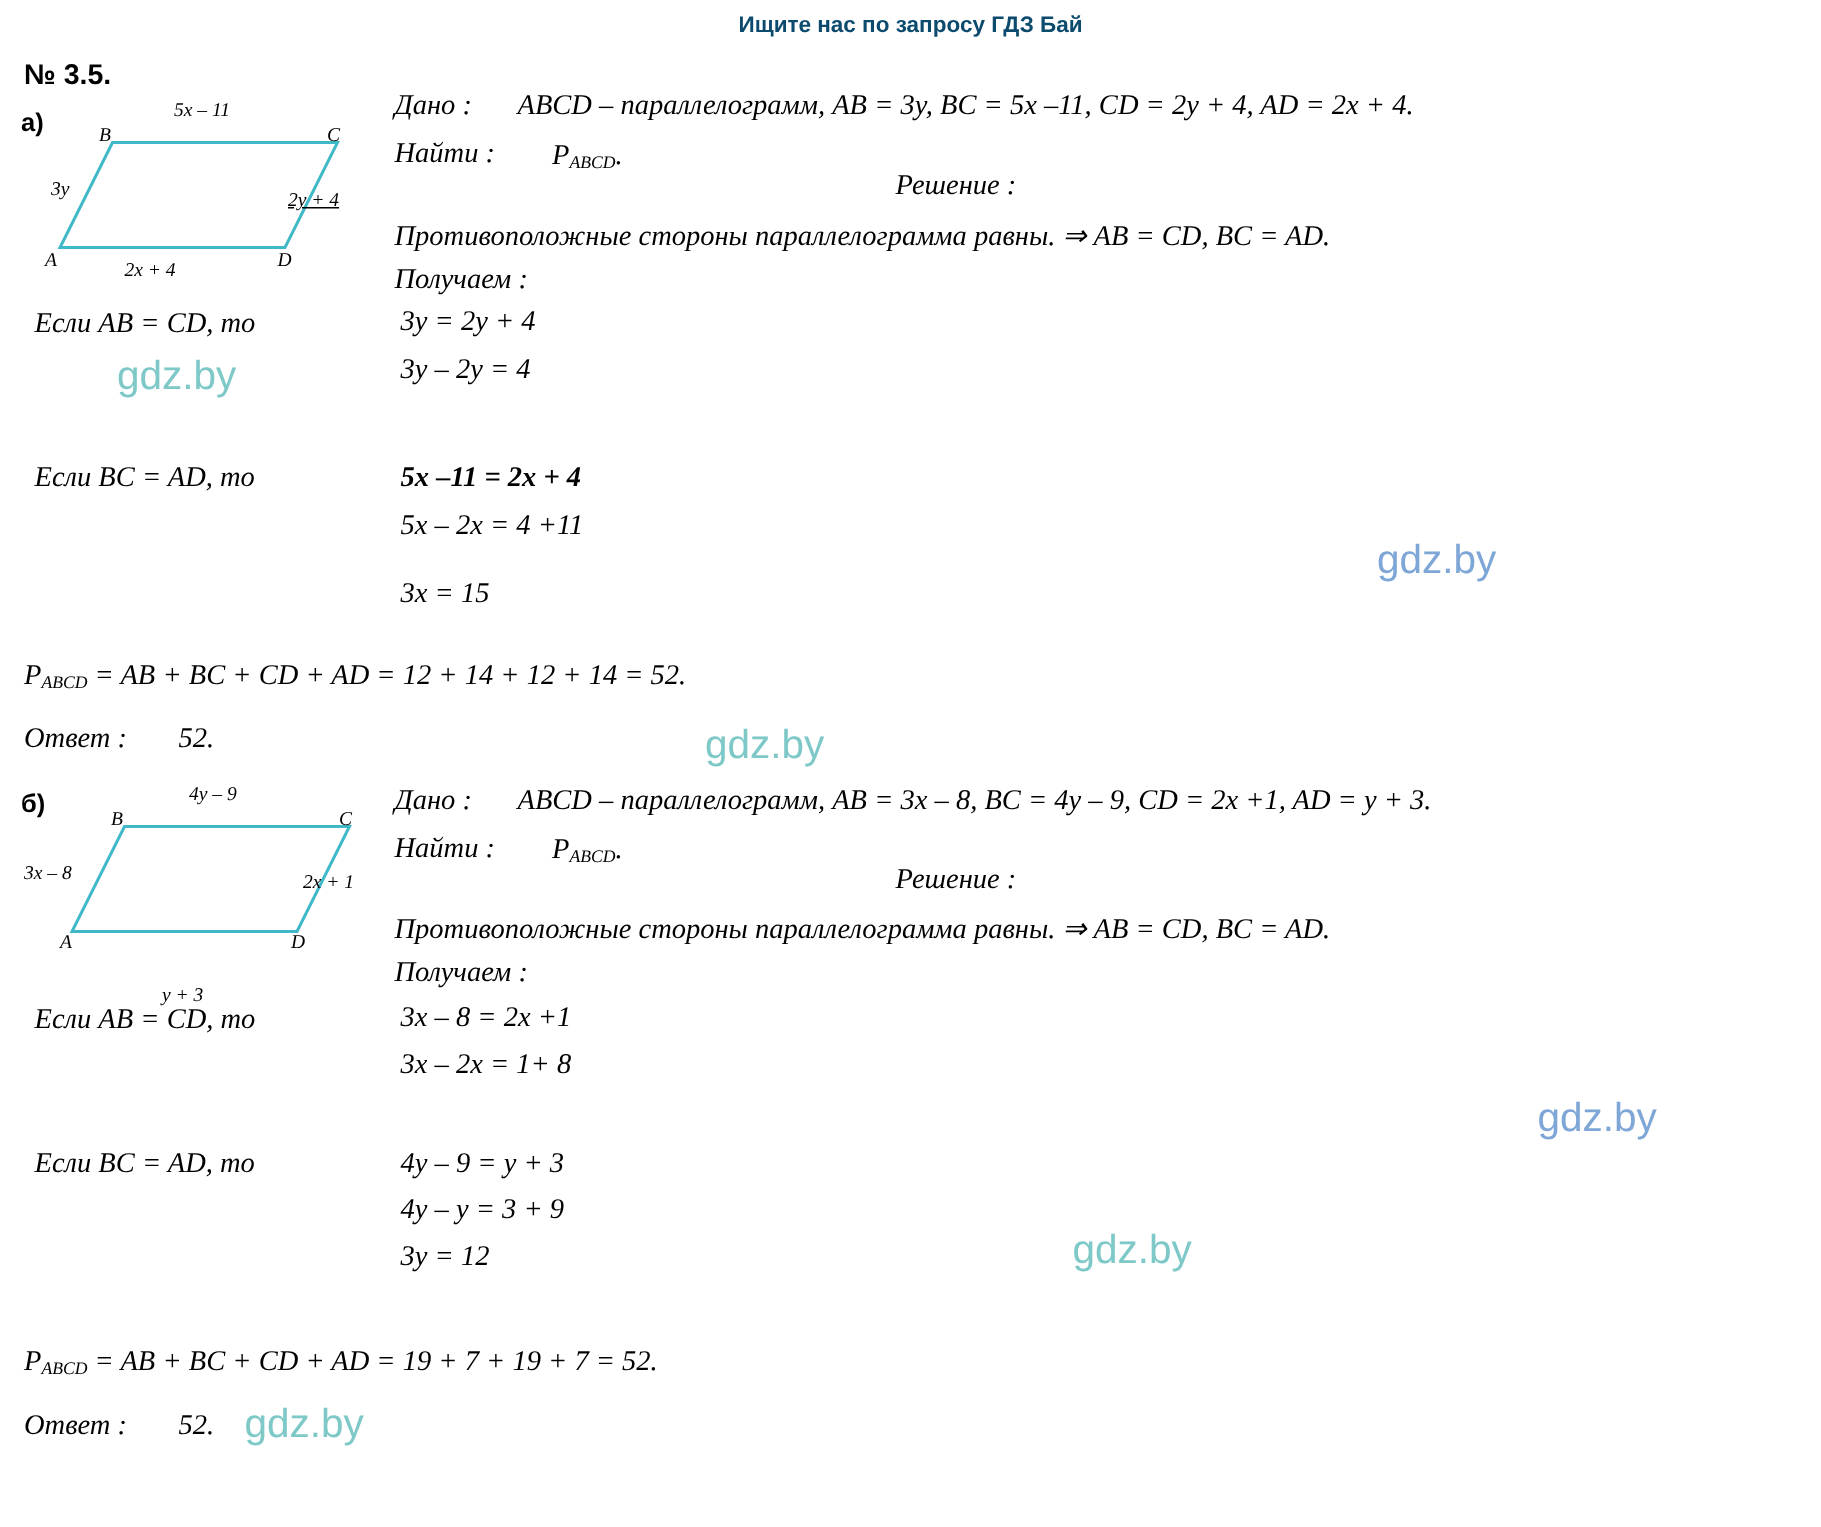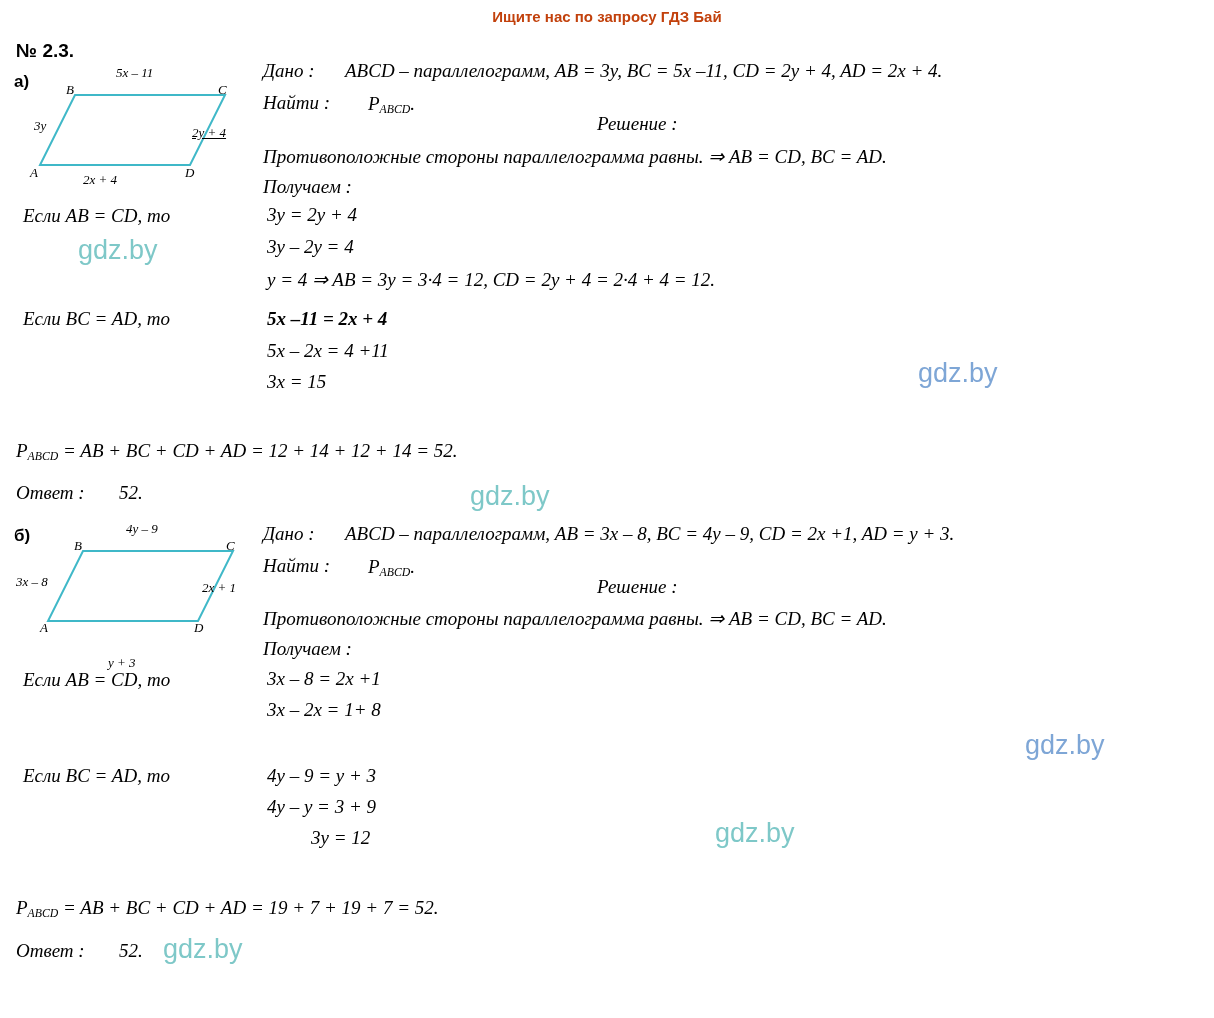--- a/index.html
+++ b/index.html
@@ -23,21 +23,21 @@
   .abs { position: absolute; }
 
   .top-banner {
     top: 8px;
     left: 0;
     width: 1214px;
     text-align: center;
     font-family: "Liberation Sans", sans-serif;
     font-weight: bold;
     font-size: 15px;
-    color: #c2410c;
+    color: #0c4a6e;
   }
   .bottom-banner {
     top: 993px;
     left: 0;
     width: 1214px;
     text-align: center;
     font-family: "Liberation Sans", sans-serif;
     font-weight: bold;
     font-size: 15px;
     color: #5b9bd5;
@@ -82,21 +82,21 @@
     vertical-align: -0.25em;
   }
 </style>
 </head>
 <body>
 
 <div class="page">
 
   <div class="abs top-banner">Ищите нас по запросу ГДЗ Бай</div>
 
-  <div class="abs task-num" style="top:40px; left:16px;">№ 2.3.</div>
+  <div class="abs task-num" style="top:40px; left:16px;">№ 3.5.</div>
 
   <div class="abs part-label" style="top:72px; left:14px;">а)</div>
 
   <div class="abs" style="top:60px; left:20px; width:240px; height:130px;">
     <svg width="240" height="130" viewBox="0 0 240 130">
       <polygon points="55,35 205,35 170,105 20,105" fill="none" stroke="#3fb8c8" stroke-width="2"></polygon>
     </svg>
     <div class="abs lbl-pt" style="top:22px; left:46px;">B</div>
     <div class="abs lbl-pt" style="top:22px; left:198px;">C</div>
     <div class="abs lbl-pt" style="top:105px; left:10px;">A</div>
@@ -115,26 +115,25 @@
 
   <div class="abs it" style="top:113px; left:597px;">Решение :</div>
 
   <div class="abs math" style="top:145px; left:263px;">Противоположные  стороны  параллелограмма  равны.  ⇒   AB = CD,   BC = AD.</div>
 
   <div class="abs it" style="top:176px; left:263px;">Получаем :</div>
 
   <div class="abs math" style="top:205px; left:23px;">Если    AB = CD,    то</div>
   <div class="abs math" style="top:204px; left:267px;">3y = 2y + 4</div>
   <div class="abs math" style="top:236px; left:267px;">3y – 2y = 4</div>
-  <div class="abs math" style="top:268px; left:267px;">y = 4   ⇒     AB = 3y = 3·4 = 12,        CD = 2y + 4 = 2·4 + 4 = 12.</div>
 
   <div class="abs math" style="top:308px; left:23px;">Если    BC = AD,    то</div>
   <div class="abs math" style="top:308px; left:267px;font-weight:bold;">5x –11 = 2x + 4</div>
   <div class="abs math" style="top:340px; left:267px;font-family:Liberation Serif, serif;">5x – 2x = 4 +11</div>
-  <div class="abs math" style="top:371px; left:267px;font-style:italic;">3x = 15</div>
+  <div class="abs math" style="top:385px; left:267px;font-style:italic;">3x = 15</div>
 
   <div class="abs math" style="top:440px; left:16px;"><span>P</span><sub>ABCD</sub> <span>= AB + BC + CD + AD = 12 + 14 + 12 + 14 = 52.</span></div>
 
   <div class="abs it" style="top:482px; left:16px;">Ответ :</div>
   <div class="abs math" style="top:482px; left:119px;">52.</div>
 
   <div class="abs part-label" style="top:526px; left:14px;">б)</div>
 
   <div class="abs" style="top:516px; left:8px; width:250px; height:130px;">
     <svg width="250" height="130" viewBox="0 0 250 130">
@@ -162,21 +161,21 @@
 
   <div class="abs it" style="top:638px; left:263px;">Получаем :</div>
 
   <div class="abs math" style="top:669px; left:23px;">Если    AB = CD,    то</div>
   <div class="abs math" style="top:668px; left:267px;">3x – 8 = 2x +1</div>
   <div class="abs math" style="top:699px; left:267px;">3x – 2x = 1+ 8</div>
 
   <div class="abs math" style="top:765px; left:23px;">Если    BC = AD,    то</div>
   <div class="abs math" style="top:765px; left:267px;">4y – 9 = y + 3</div>
   <div class="abs math" style="top:796px; left:267px;">4y – y = 3 + 9</div>
-  <div class="abs math" style="top:827px; left:267px;margin-left:44px;">3y = 12</div>
+  <div class="abs math" style="top:827px; left:267px;">3y = 12</div>
 
   <div class="abs math" style="top:897px; left:16px;"><span>P</span><sub>ABCD</sub> <span>= AB + BC + CD + AD = 19 + 7 + 19 + 7 = 52.</span></div>
 
   <div class="abs it" style="top:940px; left:16px;">Ответ :</div>
   <div class="abs math" style="top:940px; left:119px;">52.</div>
 
   <div class="abs wm" style="top:235px; left:78px;">gdz.by</div>
   <div class="abs wm blue" style="top:358px; left:918px;">gdz.by</div>
   <div class="abs wm" style="top:481px; left:470px;">gdz.by</div>
   <div class="abs wm blue" style="top:730px; left:1025px;">gdz.by</div>

